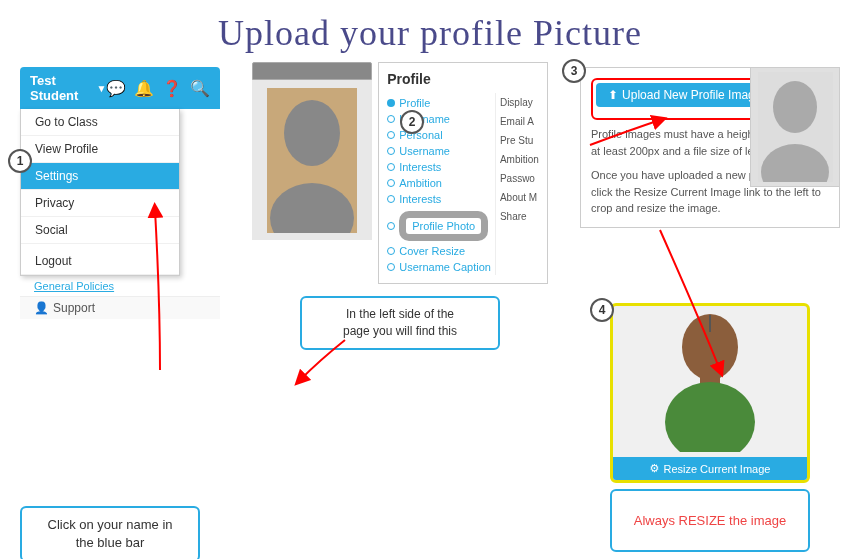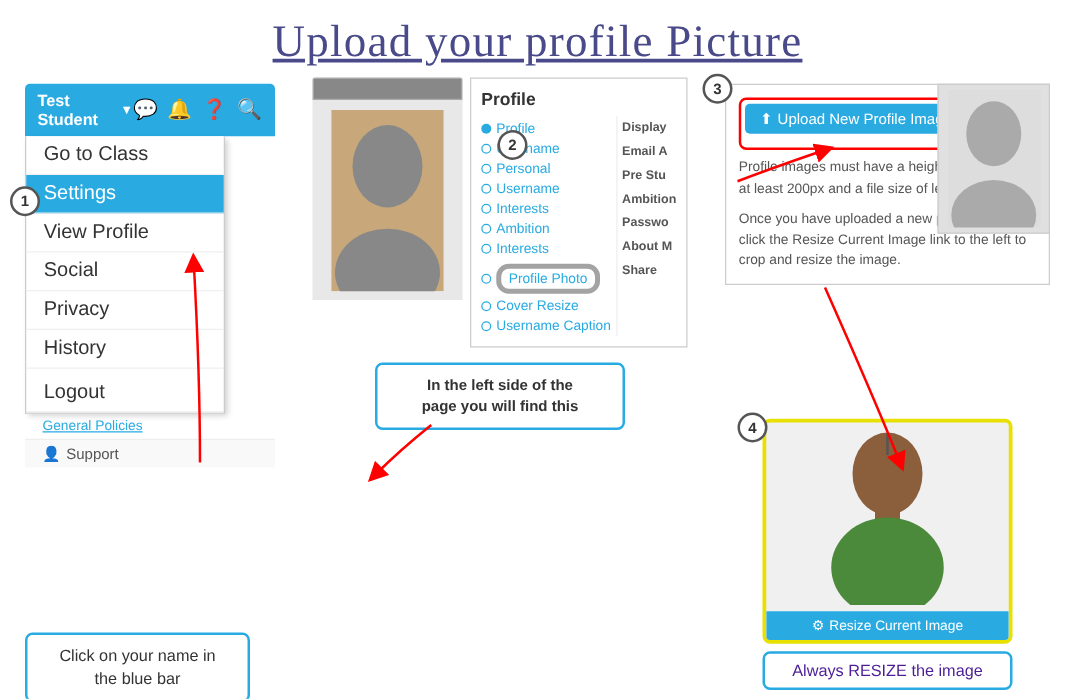--- a/index.html
+++ b/index.html
@@ -13,21 +13,20 @@
     }
 
     
     .page-title {
       text-align: center;
       font-family: 'Brush Script MT', cursive;
       font-size: 36px;
       color: #4a4a8a;
       padding: 12px 0 8px;
       letter-spacing: 1px;
-      text-decoration: underline;
     }
 
     
     .content-area {
       display: flex;
       flex-direction: row;
       padding: 0 20px;
       gap: 20px;
       position: relative;
       height: 490px;
@@ -69,21 +68,21 @@
     .dropdown-menu {
       background: #fff;
       border: 1px solid #ccc;
       border-top: none;
       box-shadow: 2px 2px 5px rgba(0,0,0,0.2);
       width: 160px;
     }
 
     .dropdown-menu .menu-item {
       padding: 6px 14px;
-      font-size: 16px;
+      font-size: 12px;
       color: #333;
       cursor: pointer;
       border-bottom: 1px solid #f0f0f0;
     }
 
     .dropdown-menu .menu-item.highlighted {
       background: #29abe2;
       color: #fff;
     }
 
@@ -159,21 +158,21 @@
 
     .dot-outline {
       width: 8px;
       height: 8px;
       border-radius: 50%;
       border: 1.5px solid #29abe2;
       flex-shrink: 0;
     }
 
     .highlighted-item {
-      border: 4px solid #a3a3a3;
+      border: 7px solid #a3a3a3;
       border-radius: 10px;
       padding: 2px 6px;
       color: #29abe2;
     }
 
     .step-callout-center {
       border: 2px solid #29abe2;
       border-radius: 6px;
       padding: 8px 12px;
       background: #fff;
@@ -251,24 +250,24 @@
       align-items: center;
       justify-content: center;
       gap: 4px;
       position: absolute;
       bottom: 0;
     }
 
     .always-resize-box {
       border: 2px solid #29abe2;
       border-radius: 6px;
-      padding: 6px 12px;
+      padding: 22px 12px;
       background: #fff;
       font-size: 13px;
-      color: #4c1d95;
+      color: #ef4444;
       text-align: center;
       margin-top: 6px;
       width: 200px;
       margin-left: auto;
       margin-right: auto;
     }
 
     
     .arrow-svg {
       position: absolute;
@@ -319,25 +318,24 @@
         <div class="nav-icons">
           <span>💬</span>
           <span>🔔</span>
           <span>❓</span>
           <span>🔍</span>
         </div>
       </div>
 
       <div class="dropdown-menu">
         <div class="menu-item">Go to Class</div>
+        <div class="menu-item">View Profile</div>
         <div class="menu-item highlighted">Settings</div>
-        <div class="menu-item">View Profile</div>
+        <div class="menu-item">Privacy</div>
         <div class="menu-item">Social</div>
-        <div class="menu-item">Privacy</div>
-        <div class="menu-item">History</div>
         <div style="height:4px;"></div>
         <div class="menu-item">Logout</div>
       </div>
 
       <div class="general-policies">General Policies</div>
 
       <div class="support-row">
         <span style="color:#999;">👤</span>
         <span>Support</span>
       </div>
@@ -408,37 +406,37 @@
             </div>
             <div class="profile-list-item">
               <span class="dot-outline"></span>
               <span>Cover Resize</span>
             </div>
             <div class="profile-list-item">
               <span class="dot-outline"></span>
               <span>Username Caption</span>
             </div>
           </div>
-          <div style="border-left:1px solid #eee; padding-left:4px; font-size:10px; color:#555; line-height:1.9; margin-top:22px;font-weight:bold;">
+          <div style="border-left:1px solid #eee; padding-left:4px; font-size:10px; color:#555; line-height:1.9; margin-top:22px;">
             <div>Display</div>
             <div>Email A</div>
             <div>Pre Stu</div>
             <div>Ambition</div>
             <div>Passwo</div>
             <div>About M</div>
             <div>Share</div>
           </div>
         </div>
       </div>
 
       <div class="step-badge" style="position:absolute; bottom:150px; left:148px;">2</div>
 
     </div>
 
-    <div class="step-callout-center" style="margin-top:12px;font-weight:bold;">
+    <div class="step-callout-center" style="margin-top:12px;">
       <span style="white-space:pre-line;">In the left side of the
 page you will find this</span>
     </div>
 
   </div>
 
   <div class="section-right" style="position:relative;">
 
     <div style="position:relative; margin-top:5px;">
       <div class="step-badge" style="position:absolute; top:-8px; left:-18px;">3</div>

